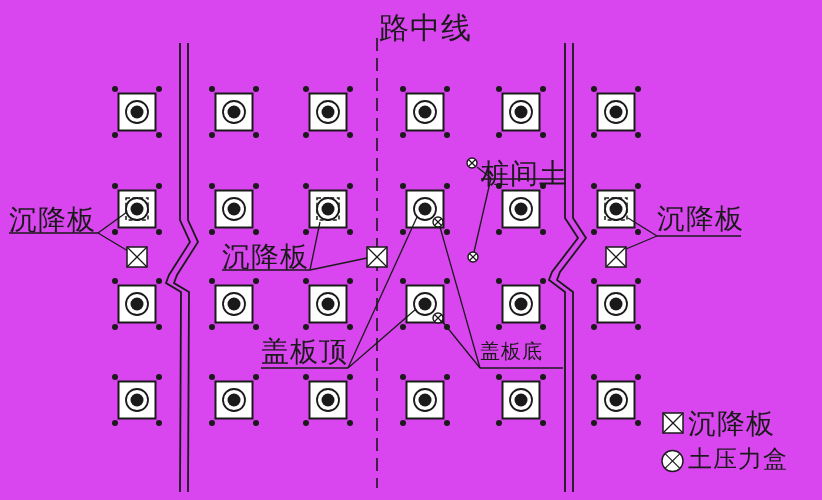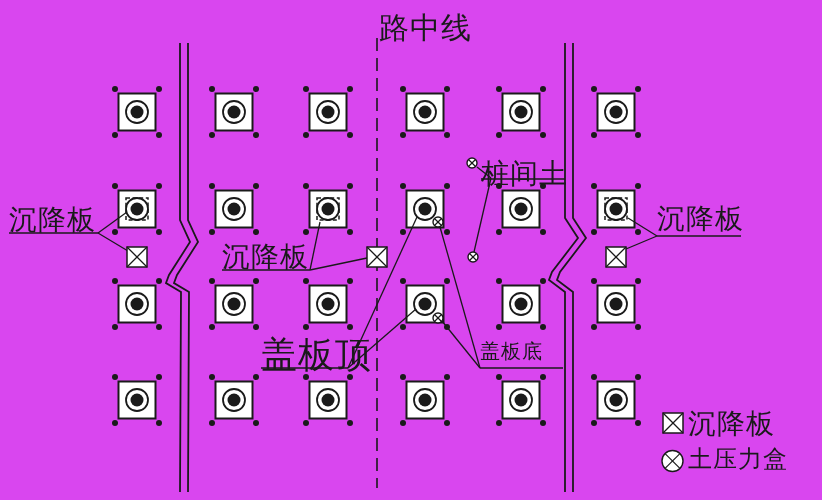--- a/index.html
+++ b/index.html
@@ -236,18 +236,18 @@
       <line x1="665.07545" y1="453.57545" x2="679.92455" y2="468.42455" stroke="#1a1a1a" stroke-width="1.2"></line>
       <line x1="679.92455" y1="453.57545" x2="665.07545" y2="468.42455" stroke="#1a1a1a" stroke-width="1.2"></line>
     </svg>
 
   <div class="label" style="left: 379px; top: 12px; font-size: 30px;">路中线</div>
 
   <div class="label" style="left: 9px; top: 205px; font-size: 28px;">沉降板</div>
   <div class="label" style="left: 222px; top: 242px; font-size: 28px;">沉降板</div>
   <div class="label" style="left: 481px; top: 147px; font-size: 28px; margin-top: 12px;">桩间土</div>
   <div class="label" style="left: 657px; top: 204px; font-size: 28px;">沉降板</div>
-  <div class="label" style="left: 261px; top: 337px; font-size: 36px;">盖板顶</div>
+  <div class="label" style="left: 261px; top: 337px; font-size: 28px;">盖板顶</div>
   <div class="label" style="left: 480px; top: 341px; font-size: 20px;">盖板底</div>
 
   <div class="label" style="left: 688px; top: 409px; font-size: 28px;">沉降板</div>
   <div class="label" style="left: 688px; top: 447px; font-size: 24px;">土压力盒</div>
 </div>
 
 </body></html>

